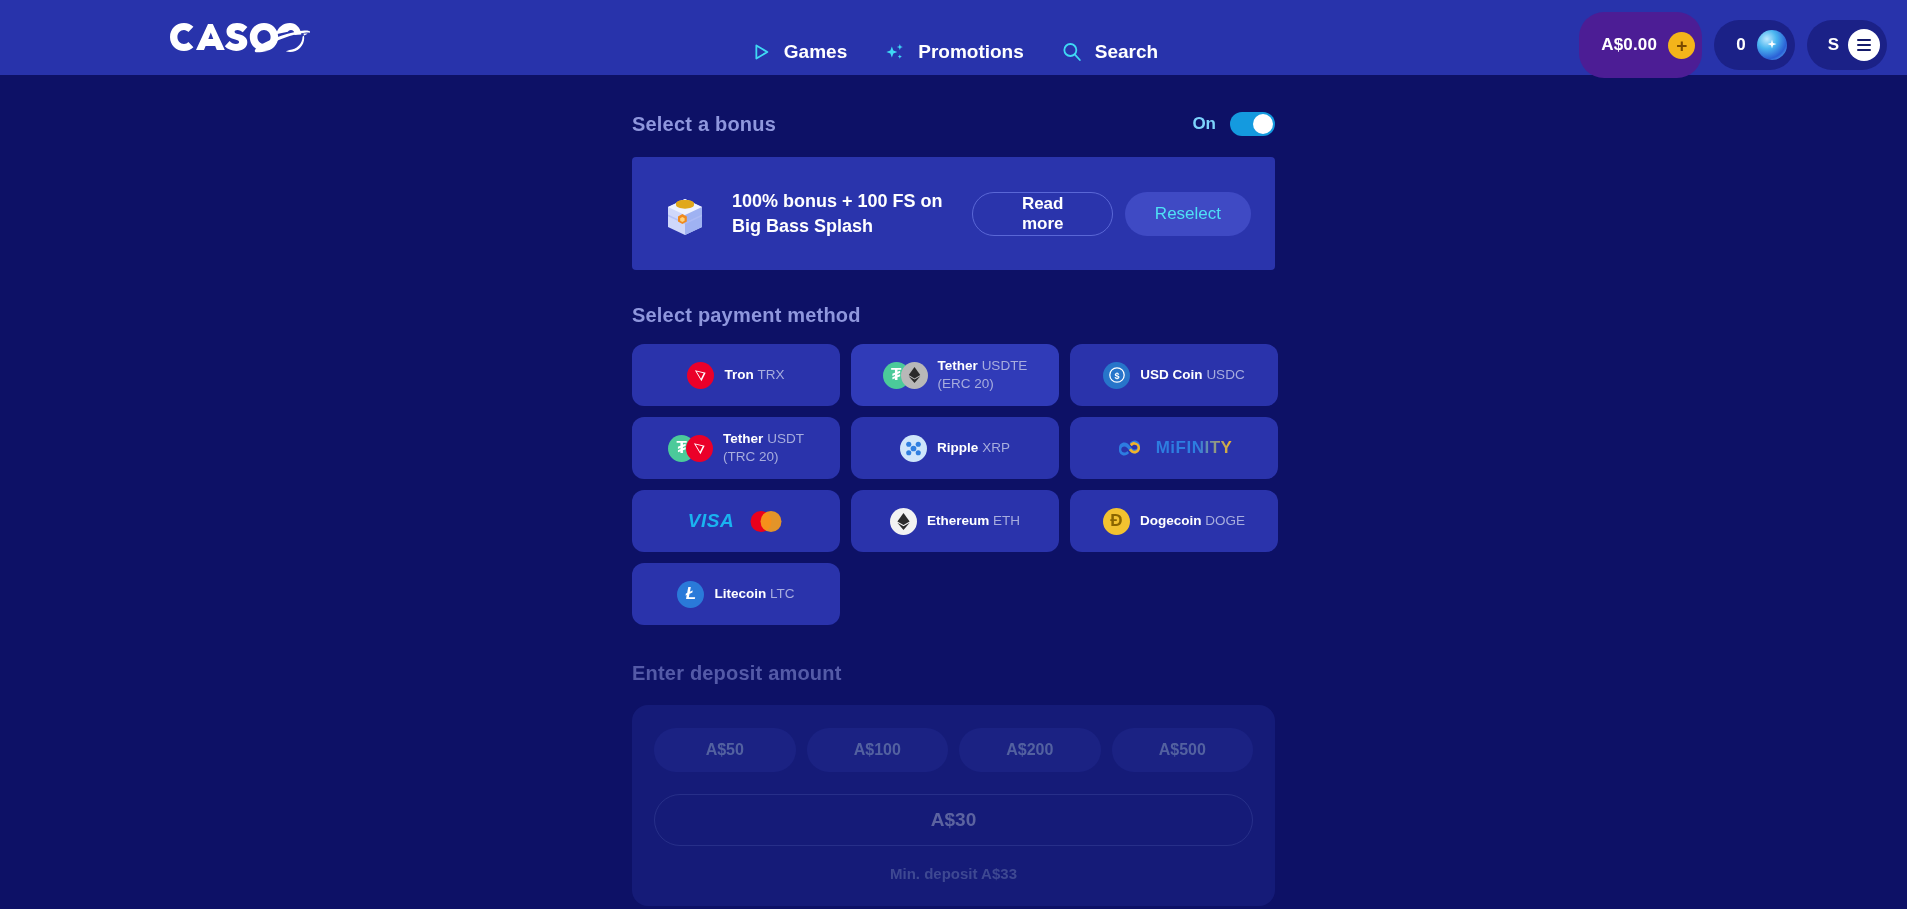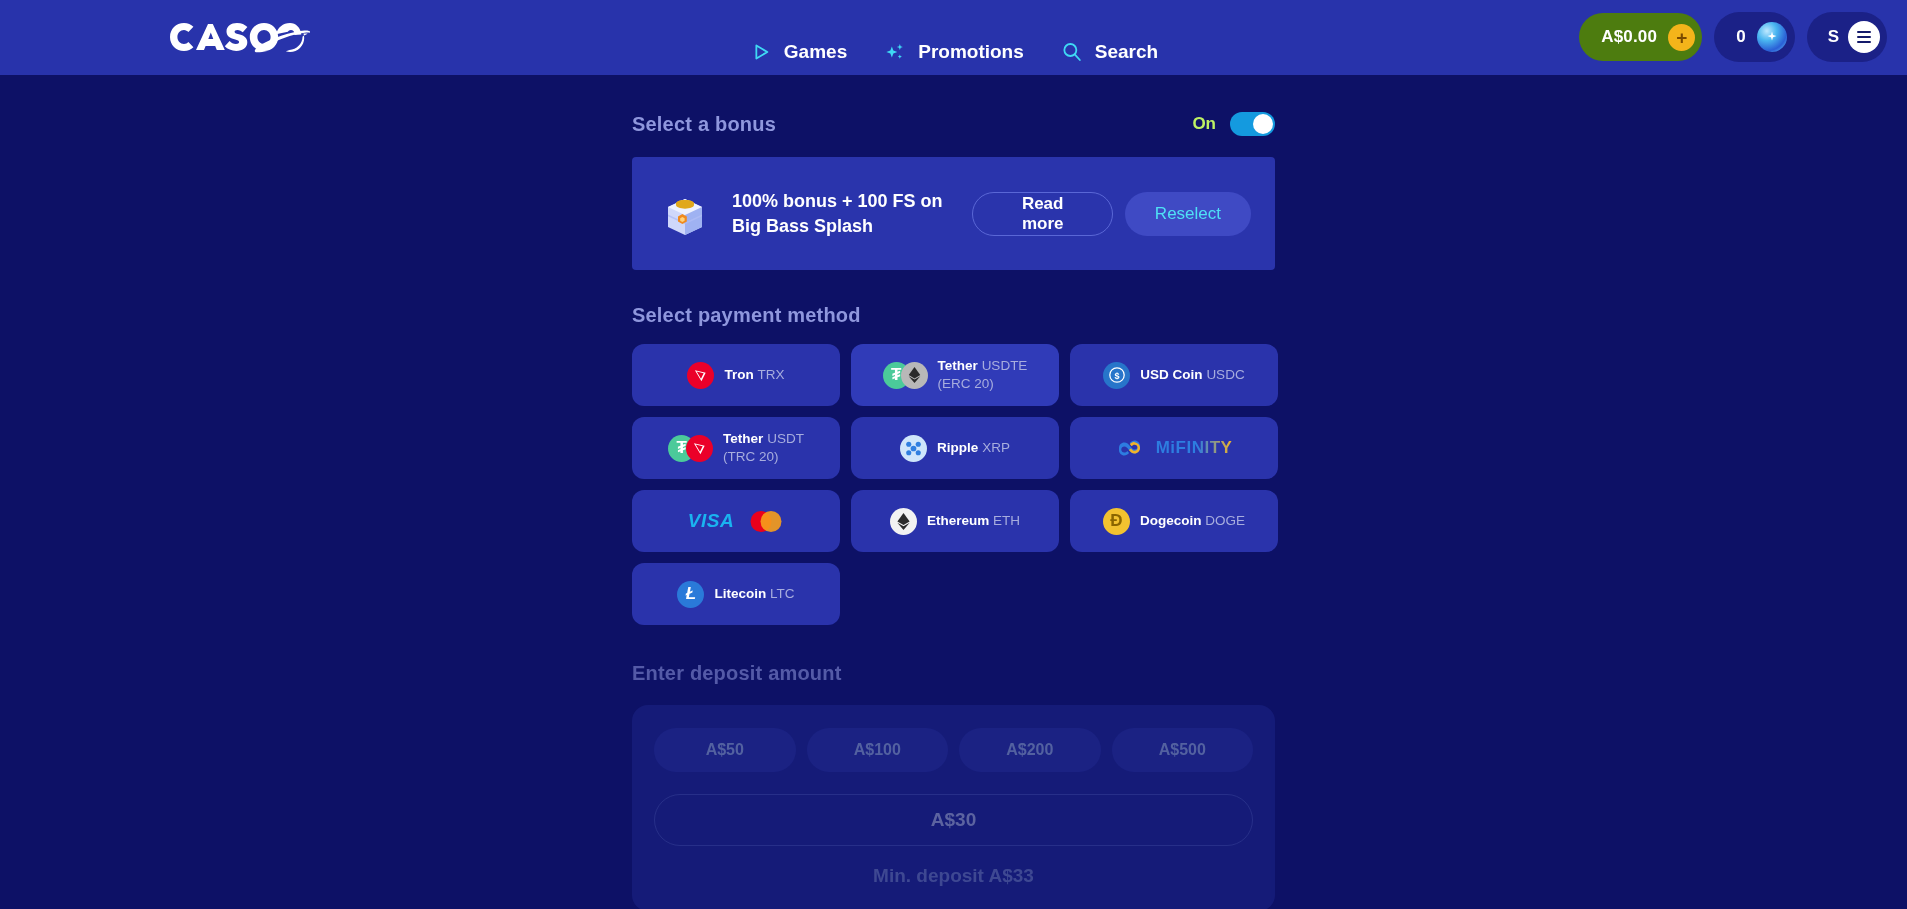--- a/index.html
+++ b/index.html
@@ -34,21 +34,21 @@
     color: #ffffff; font-size: 19px; font-weight: 700;
     cursor: pointer; white-space: nowrap; margin-top: 28px;
   }
   .nav-icon { display: flex; align-items: center; justify-content: center; width: 24px; height: 24px; }
 
   .header-right {
     position: absolute; right: 20px; top: 12px;
     display: flex; align-items: center; gap: 12px;
   }
   .balance-pill {
-    height: 48px; background: #4d7c0f; border-radius: 25px;
+    height: 66px; background: #4c1d95; border-radius: 25px;
     display: flex; align-items: center; gap: 11px;
     padding: 0 7px 0 22px; cursor: pointer;
   }
   .balance-pill .amt { color: #ffffff; font-size: 17px; font-weight: 700; letter-spacing: .2px; }
   .plus-badge {
     width: 27px; height: 27px; border-radius: 50%;
     background: #f4b41a; display: flex; align-items: center; justify-content: center;
     color: #7a4a00; font-size: 19px; font-weight: 700; line-height: 1;
   }
   .bonus-pill {
@@ -83,21 +83,21 @@
 
   .section-title {
     color: #8f97dd; font-size: 20px; font-weight: 700; letter-spacing: .2px;
   }
 
   .bonus-head {
     display: flex; align-items: center; justify-content: space-between;
     height: 40px; margin-top: 22px;
   }
   .toggle-wrap { display: flex; align-items: center; gap: 14px; }
-  .toggle-label { color: #bef264; font-size: 17px; font-weight: 700; text-align: right; }
+  .toggle-label { color: #7dd3fc; font-size: 17px; font-weight: 700; text-align: right; }
   .toggle {
     width: 45px; height: 24px; border-radius: 12px; background: #149adf;
     position: relative; cursor: pointer;
   }
   .toggle .knob {
     position: absolute; right: 2px; top: 2px;
     width: 20px; height: 20px; border-radius: 50%; background: #ffffff;
   }
 
   .bonus-card {
@@ -166,21 +166,21 @@
   }
   .amount-input {
     margin-top: 22px; height: 52px; border-radius: 26px;
     border: 1.5px solid #38429f; background: transparent;
     width: 100%; text-align: center;
     color: #8d96c4; font-size: 19px; font-weight: 700;
     font-family: "Liberation Sans", sans-serif;
   }
   .min-dep {
     margin-top: 19px; text-align: center;
-    color: #5d6aae; font-size: 19px; font-weight: 700;
+    color: #5d6aae; font-size: 15px; font-weight: 700;
   }
   .visa-text { color: #1ab3f0; font-size: 19px; font-weight: 700; font-style: italic; letter-spacing: .5px; }
   .mifinity-text {
     font-size: 17px; font-weight: 700; letter-spacing: .5px;
     background: linear-gradient(90deg,#2d7de0 0%, #2d7de0 55%, #f0b42a 100%);
     -webkit-background-clip: text; background-clip: text; color: transparent;
   }
 </style>
 </head>
 <body>

